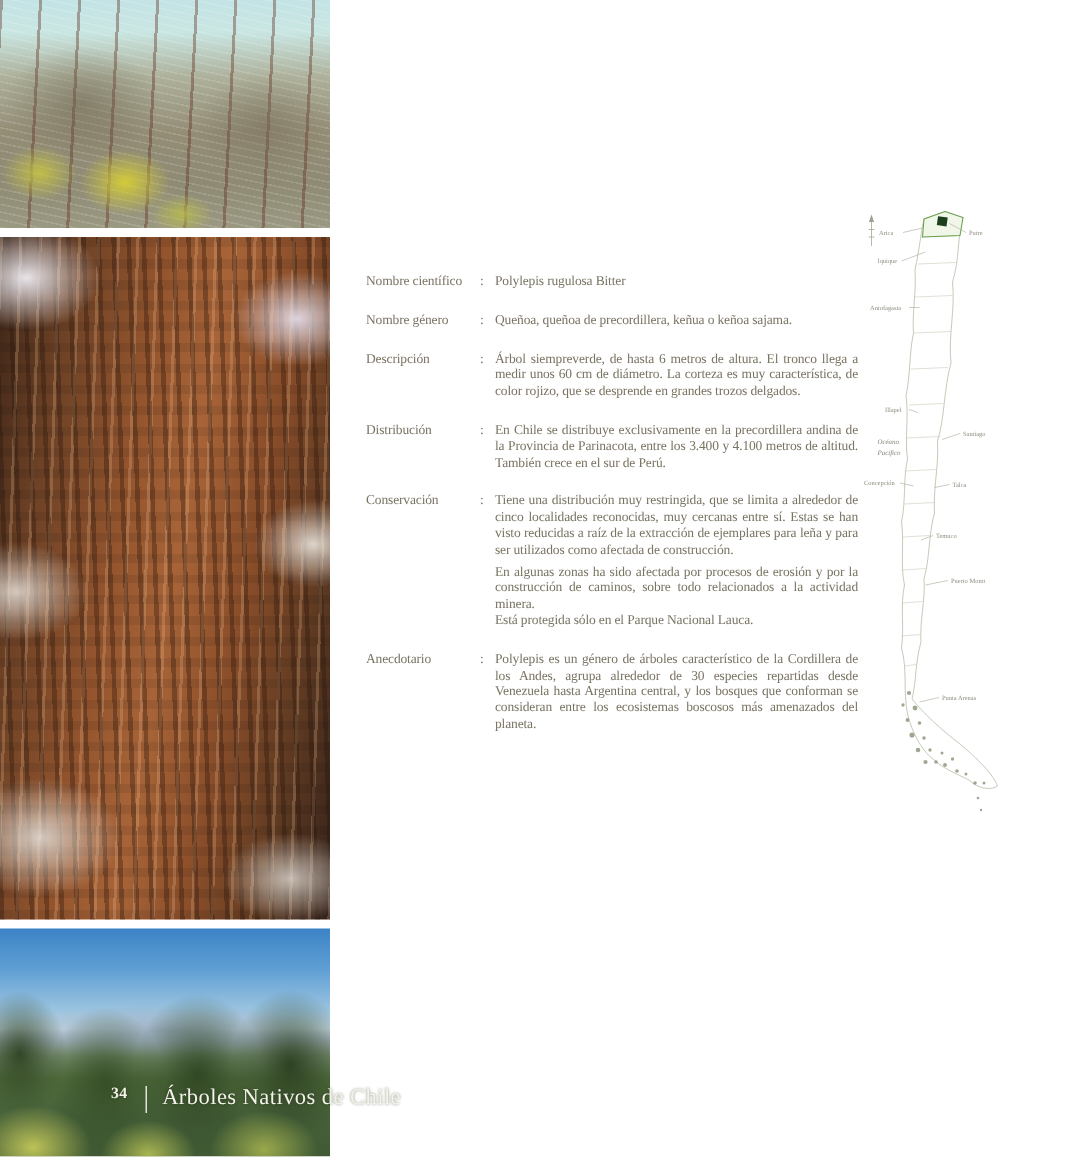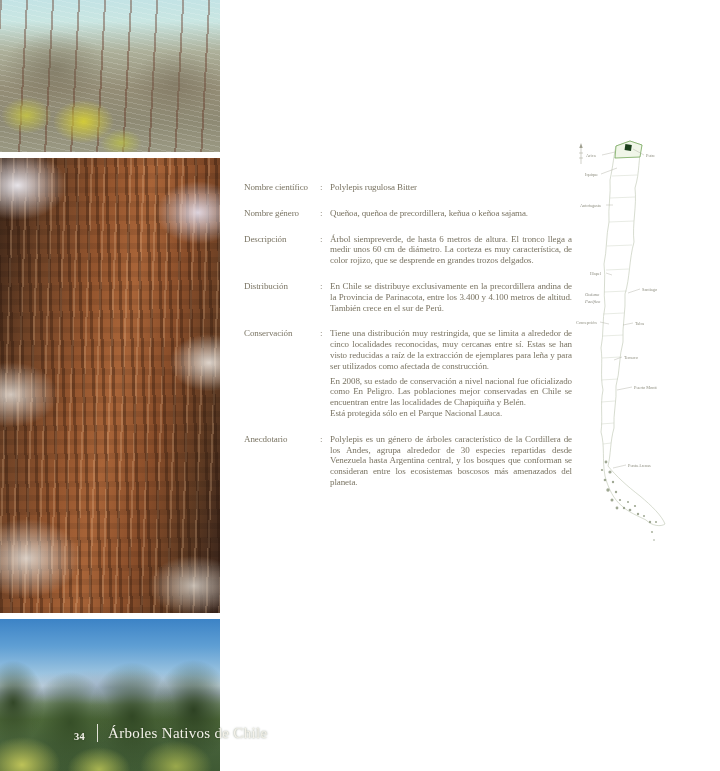--- a/index.html
+++ b/index.html
@@ -40,21 +40,21 @@
       radial-gradient(50px 36px at 80% 97%, rgba(170,182,80,.85), transparent 72%),
       radial-gradient(45px 60px at 6% 55%, rgba(42,62,30,.9), transparent 70%),
       radial-gradient(55px 70px at 32% 68%, rgba(52,76,38,.92), transparent 72%),
       radial-gradient(60px 75px at 60% 64%, rgba(46,68,34,.92), transparent 72%),
       radial-gradient(55px 70px at 88% 60%, rgba(40,60,30,.92), transparent 72%),
       radial-gradient(130px 22px at 50% 45%, rgba(148,168,190,.85), transparent 82%),
       linear-gradient(180deg,#3c83c6 0%,#5f9fd4 18%,#9cc4e0 36%,#c6d9e4 44%,#a9b8c2 49%,#7e9576 56%,#55713f 66%,#46613a 82%,#3f5a34 100%);
   }
 
   
-  .footer { position:absolute; left:74px; top:724px; display:flex; align-items:flex-end;
+  .footer { position:absolute; left:74px; top:724px; display:flex; align-items:flex-start;
             color:#f4f2ea; text-shadow:0 0 2px rgba(30,50,20,.6); }
   .footer .num { font-size:10.5px; font-weight:bold; letter-spacing:.3px; }
   .footer .sep { width:0; height:18px; border-left:1px solid rgba(244,242,234,.9); margin:0 10px 0 12px; }
   .footer .book { font-size:15px; letter-spacing:.3px; }
 
   
   .title { position:absolute; left:313px; top:54px; font-family:"Liberation Sans", sans-serif;
            font-size:43px; font-weight:700; letter-spacing:-1px; color:#7d9a2b; }
   .fields { position:absolute; left:244px; top:146px; width:328px; color:#7a7463;
             font-size:9px; line-height:10.8px; letter-spacing:-0.1px;margin-top:36px; }
@@ -112,21 +112,21 @@
       <span class="lbl">Distribución</span>
       <span class="colon">:</span>
       <span class="val">En Chile se distribuye exclusivamente en la precordillera andina de la Provincia de Parinacota, entre los 3.400 y 4.100 metros de altitud. También crece en el sur de Perú.</span>
     </div>
 
     <div class="row">
       <span class="lbl">Conservación</span>
       <span class="colon">:</span>
       <span class="val">
         <div class="para">Tiene una distribución muy restringida, que se limita a alrededor de cinco localidades reconocidas, muy cercanas entre sí. Estas se han visto reducidas a raíz de la extracción de ejemplares para leña y para ser utilizados como afectada de construcción.</div>
-        <div class="para">En 2008, su estado de conservación a nivel nacional fue oficializado como En Peligro. Las poblaciones mejor conservadas en Chile se encuentran entre las localidades de Chapiquiña y Belén.</div>
+        <div class="para">En algunas zonas ha sido afectada por procesos de erosión y por la construcción de caminos, sobre todo relacionados a la actividad minera.</div>
         <div class="para">Está protegida sólo en el Parque Nacional Lauca.</div>
       </span>
     </div>
 
     <div class="row">
       <span class="lbl">Anecdotario</span>
       <span class="colon">:</span>
       <span class="val"><span class="it">Polylepis</span><span> es un género de árboles característico de la Cordillera de los Andes, agrupa alrededor de 30 especies repartidas desde Venezuela hasta Argentina central, y los bosques que conforman se consideran entre los ecosistemas boscosos más amenazados del planeta.</span></span>
     </div>
 

